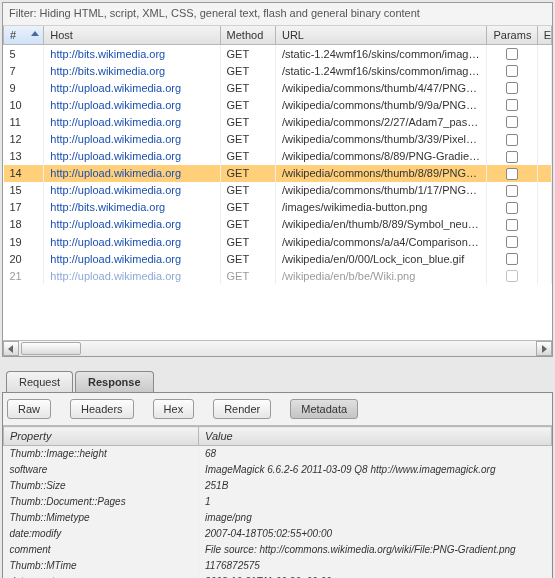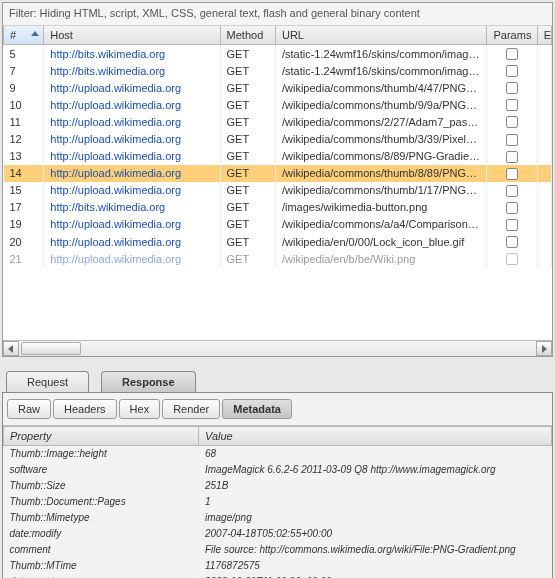--- a/index.html
+++ b/index.html
@@ -125,61 +125,60 @@
   .tabstrip {
     margin-top: 10px;
     display: flex;
     gap: 0;
     padding: 0 4px;
     height: 26px;
     align-items: flex-end;
     border-bottom: 1px solid #8a8a8a;
   }
   .tab {
-    padding: 4px 20px;
+    padding: 4px 12px;
     background: linear-gradient(#f4f4f4,#e0e0e0);
     border: 1px solid #8a8a8a;
     border-bottom: none;
     border-radius: 4px 4px 0 0;
-    margin-right: 12px;
+    margin-right: 2px;
     color: #333;
     cursor: pointer;
     font-size: 11px;
   }
   .tab.active {
     background: linear-gradient(#e4e4e4,#c9c9c9);
     font-weight: bold;
   }
   .tabstrip + .subpanel {
     border-top: none;
   }
   .subpanel {
     background: #f2f2f2;
     border: 1px solid #8a8a8a;
     border-top: none;
   }
   .subtabs {
     display: flex;
-    gap: 2px;
+    gap: 19px;
     padding: 6px 4px 6px 4px;
     border-bottom: 1px solid #bbb;
     text-align: center;
   }
   .subtab {
     padding: 3px 10px;
     background: linear-gradient(#fdfdfd,#e6e6e6);
     border: 1px solid #9a9a9a;
     border-radius: 3px;
     cursor: pointer;
     font-size: 11px;
     color: #333;
   }
   .subtab.active {
     background: linear-gradient(#e0e0e0,#c4c4c4);
-    font-weight: bold;
   }
   .meta-table {
     width: 100%;
     border-collapse: collapse;
     font-style: italic;
   }
   .meta-table th {
     background: linear-gradient(#f3f3f3,#dedede);
     border: 1px solid #b8b8b8;
     padding: 3px 6px;
@@ -296,20 +295,28 @@
             <td>GET</td>
             <td>/wikipedia/commons/thumb/1/17/PNG-G...</td>
             <td style="text-align:center"><span class="chk"></span></td>
             <td></td>
           </tr>
           <tr>
             <td>17</td>
             <td><a class="link">http://bits.wikimedia.org</a></td>
             <td>GET</td>
             <td>/images/wikimedia-button.png</td>
+            <td style="text-align:center"><span class="chk"></span></td>
+            <td></td>
+          </tr>
+          <tr>
+            <td>18</td>
+            <td><a class="link">http://upload.wikimedia.org</a></td>
+            <td>GET</td>
+            <td>/wikipedia/en/thumb/8/89/Symbol_neutr...</td>
             <td style="text-align:center"><span class="chk"></span></td>
             <td></td>
           </tr>
           <tr>
             <td>19</td>
             <td><a class="link">http://upload.wikimedia.org</a></td>
             <td>GET</td>
             <td>/wikipedia/commons/a/a4/Comparison_o...</td>
             <td style="text-align:center"><span class="chk"></span></td>
             <td></td>

